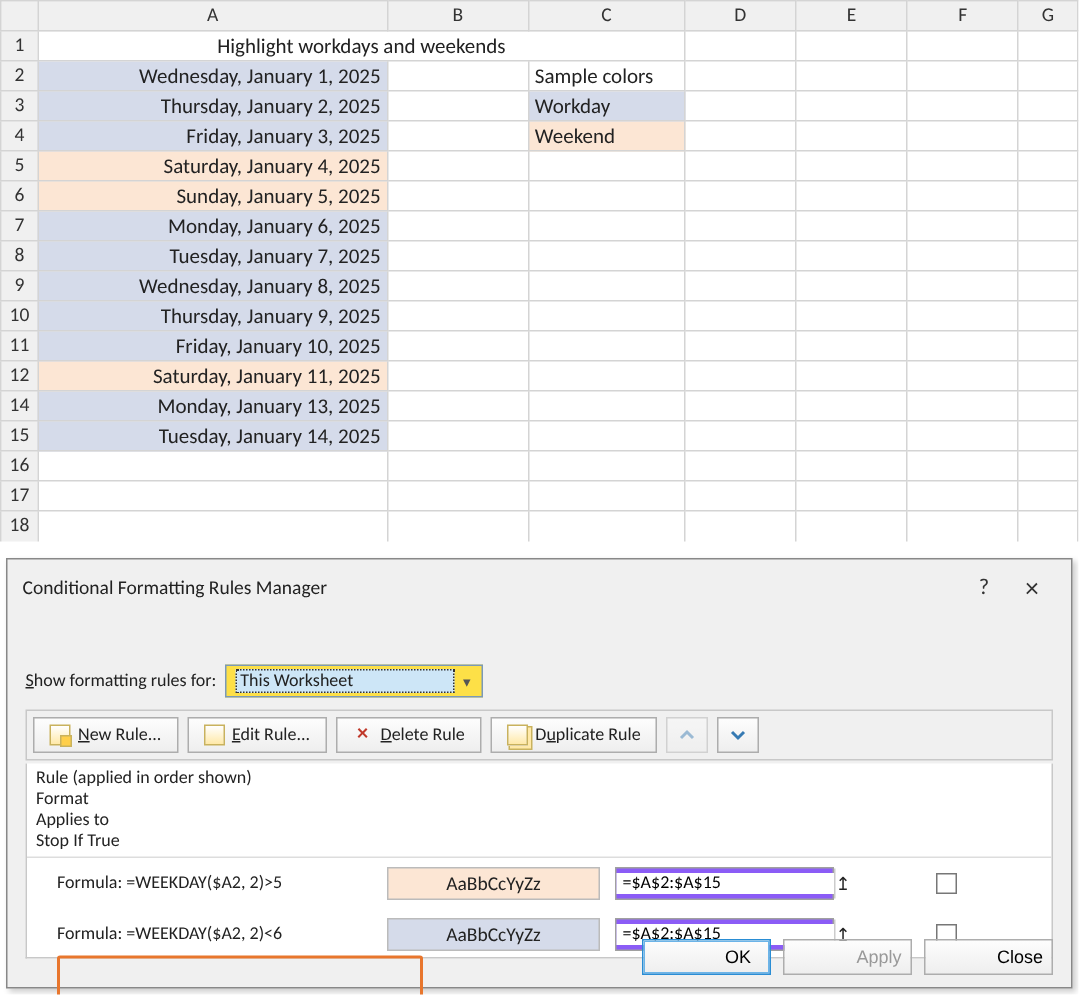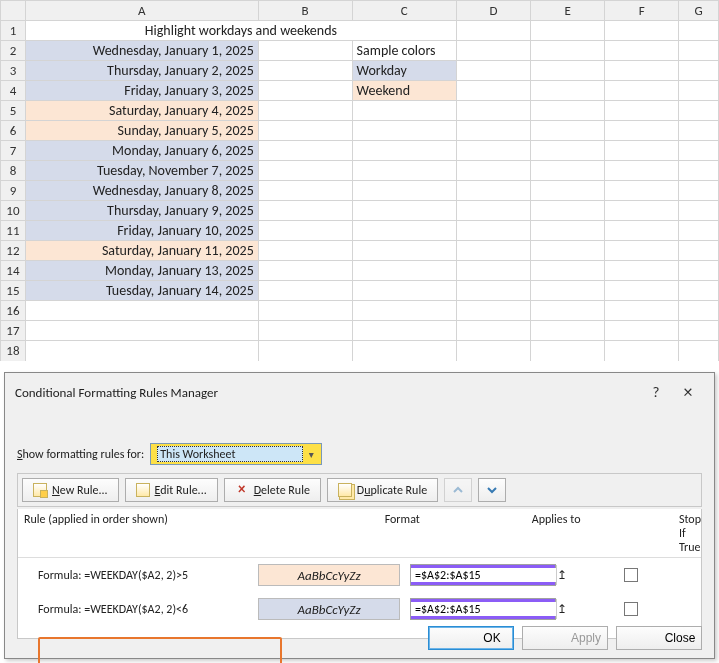--- a/index.html
+++ b/index.html
@@ -47,30 +47,30 @@
     .ico-new { background: linear-gradient(#fff,#ffe9a8); border: 1px solid #c9b25d; position: relative;}
     .ico-new::after{content:'';position:absolute;right:-2px;bottom:-2px;width:6px;height:6px;background:#ffcf4a;border:1px solid #c9b25d;}
     .ico-edit { background: linear-gradient(#fff,#ffe9a8); border: 1px solid #c9b25d; }
     .ico-del { color: #c0392b; font-weight: bold; font-size: 15px; line-height: 12px; text-align:center;}
     .ico-dup { background: linear-gradient(#fff,#ffe9a8); border: 1px solid #c9b25d; box-shadow: 2px 2px 0 #ffe9a8, 2px 2px 0 1px #c9b25d;}
     .arrow-btn { width: 28px; justify-content: center; padding: 3px 0; }
     .arrow-btn.disabled { opacity: 0.45; }
     .arrow-btn svg { width: 12px; height: 12px;}
     
     .rules-list { border: 1px solid #c8c8c8; border-top: none; height: 130px; background: #fff; }
-    .list-header { display: flex; border-bottom: 1px solid #ddd; font-size: 12px; padding: 3px 0 3px 6px;}
+    .list-header { display: flex; border-bottom: 1px solid #ddd; font-size: 12px; padding: 3px 0 3px 6px; flex-direction: column;}
     .lh-rule { width: 380px; }
     .lh-format { width: 155px; }
     .lh-applies { width: 155px; }
     .lh-stop { flex:1; }
     
     .rule-row { display: flex; align-items: center; padding: 6px 4px 6px 6px; font-size: 12px;}
     .rule-name { width: 234px; padding-left: 14px;}
     .hx { position: absolute; border: 2px solid #e8762d; border-radius: 2px; left: 20px; top: 128px; width: 244px; height: 60px;}
-    .format-prev { width: 142px; height: 22px; text-align: center; line-height: 22px; font-size: 13px; border: 1px solid #bbb; margin-right: 10px; font-style: italic;}
+    .format-prev { width: 142px; height: 22px; text-align: center; line-height: 22px; font-size: 13px; border: 1px solid #bbb; margin-right: 10px;}
     .applies-box { display: flex; align-items: center; width: 146px; border: 1px solid #a0a0a0; height: 22px; background: #8b5cf6; margin-right: 8px;}
     .applies-input { flex:1; border:none; font-size:12px; padding: 0 4px; font-family: Calibri, Arial; outline:none;}
     .range-btn { width: 20px; height: 20px; border-left: 1px solid #ccc; display: flex; align-items:center; justify-content:center; cursor:pointer;}
     .stop-cell { flex:1; display:flex; justify-content:center;}
     .chk { width: 14px; height: 14px; border: 1px solid #777; background: #fff;}
     
     .dialog-footer { position: absolute; bottom: 8px; right: 12px; display: flex; gap: 8px;}
     .dbtn { width: 86px; height: 24px; border: 1px solid #adadad; font-size: 12px; cursor: pointer; background: linear-gradient(#fdfdfd,#eee); padding-left: 42px;}
     .dbtn.primary { border: 1px solid #2a8dd4; box-shadow: inset 0 0 0 1px #6cb4e8;}
     .dbtn.disabled { color: #999; }
@@ -155,21 +155,21 @@
           <td class="date-cell bg-blue">Monday, January 6, 2025</td>
           <td></td>
           <td></td>
           <td></td>
           <td></td>
           <td></td>
           <td></td>
         </tr>
     <tr>
           <th class="row-h">8</th>
-          <td class="date-cell bg-blue">Tuesday, November 7, 2025</td>
+          <td class="date-cell bg-blue">Tuesday, January 7, 2025</td>
           <td></td>
           <td></td>
           <td></td>
           <td></td>
           <td></td>
           <td></td>
         </tr>
     <tr>
           <th class="row-h">9</th>
           <td class="date-cell bg-blue">Wednesday, January 8, 2025</td>

